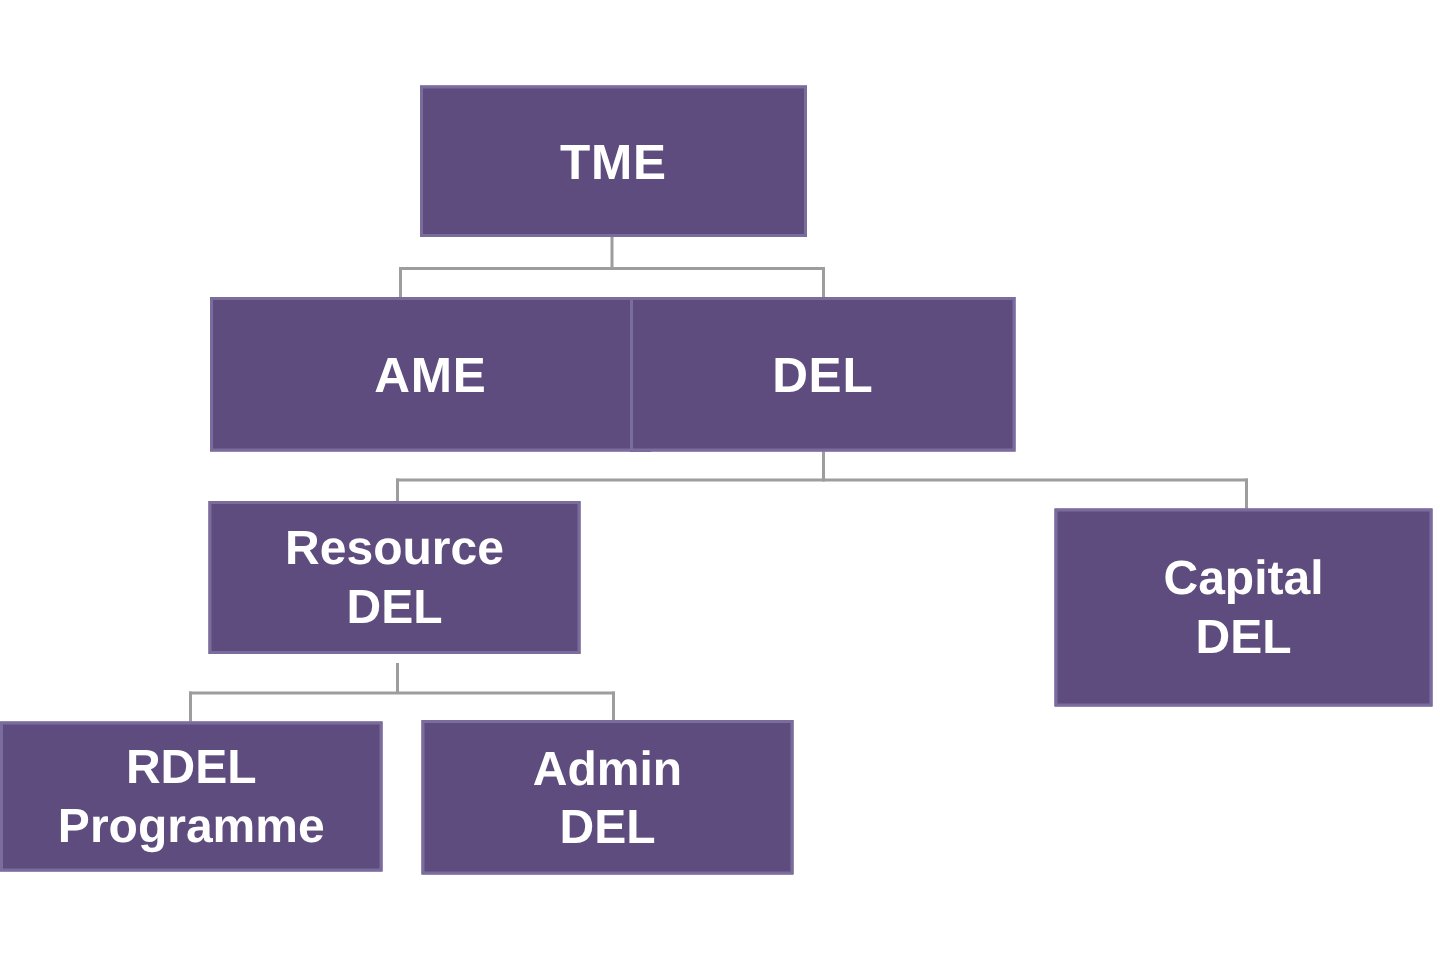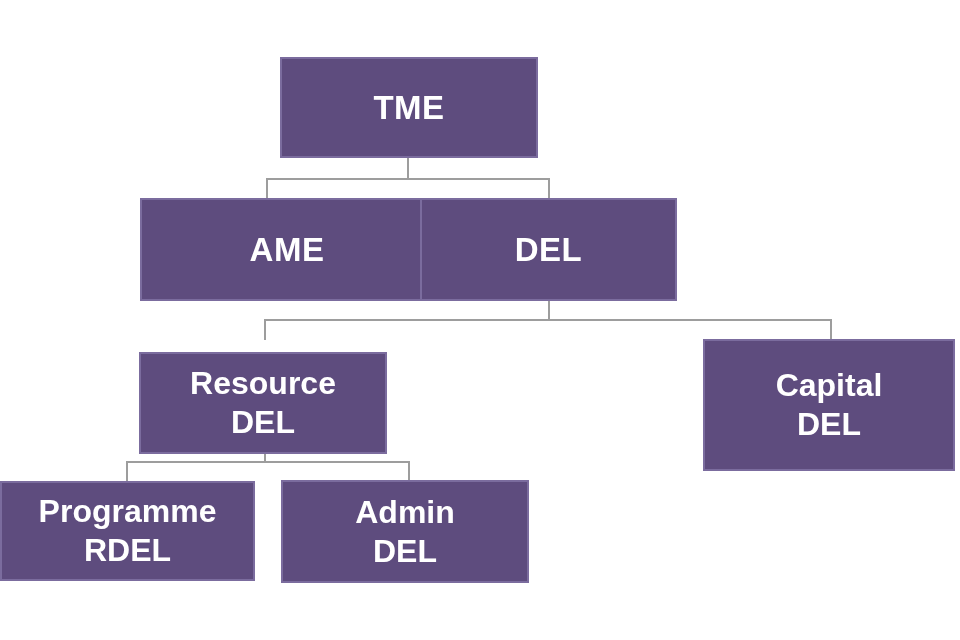--- a/index.html
+++ b/index.html
@@ -28,21 +28,21 @@
   .double { font-size: 32px; line-height: 39px; }
   .double .label { display: block; }
   .seg {
     position: absolute;
     background: var(--connector, #9d9d9d);
   }
   
   #node-tme            { left: 280px; top: 57px;  width: 258px; height: 101px; }
   #node-ame            { left: 140px; top: 198px; width: 294px; height: 103px; }
   #node-del            { left: 420px; top: 198px; width: 257px; height: 103px; }
-  #node-resource-del   { left: 139px; top: 352px; width: 248px; height: 102px; }
+  #node-resource-del   { left: 139px; top: 334px; width: 248px; height: 102px; }
   #node-capital-del    { left: 703px; top: 339px; width: 252px; height: 132px; }
   #node-programme-rdel { left: 0px;   top: 481px; width: 255px; height: 100px; }
   #node-admin-del      { left: 281px; top: 480px; width: 248px; height: 103px; }
 </style>
 </head>
 <body>
 
 <div class="canvas">
 
   <div>
@@ -87,22 +87,22 @@
 
   <div class="node double" id="node-capital-del">
     <span>
       <span class="label">Capital</span>
       <span class="label">DEL</span>
     </span>
   </div>
 
   <div class="node double" id="node-programme-rdel">
     <span>
+      <span class="label">RDEL</span>
       <span class="label">Programme</span>
-      <span class="label">RDEL</span>
     </span>
   </div>
 
   <div class="node double" id="node-admin-del">
     <span>
       <span class="label">Admin</span>
       <span class="label">DEL</span>
     </span>
   </div>
 

